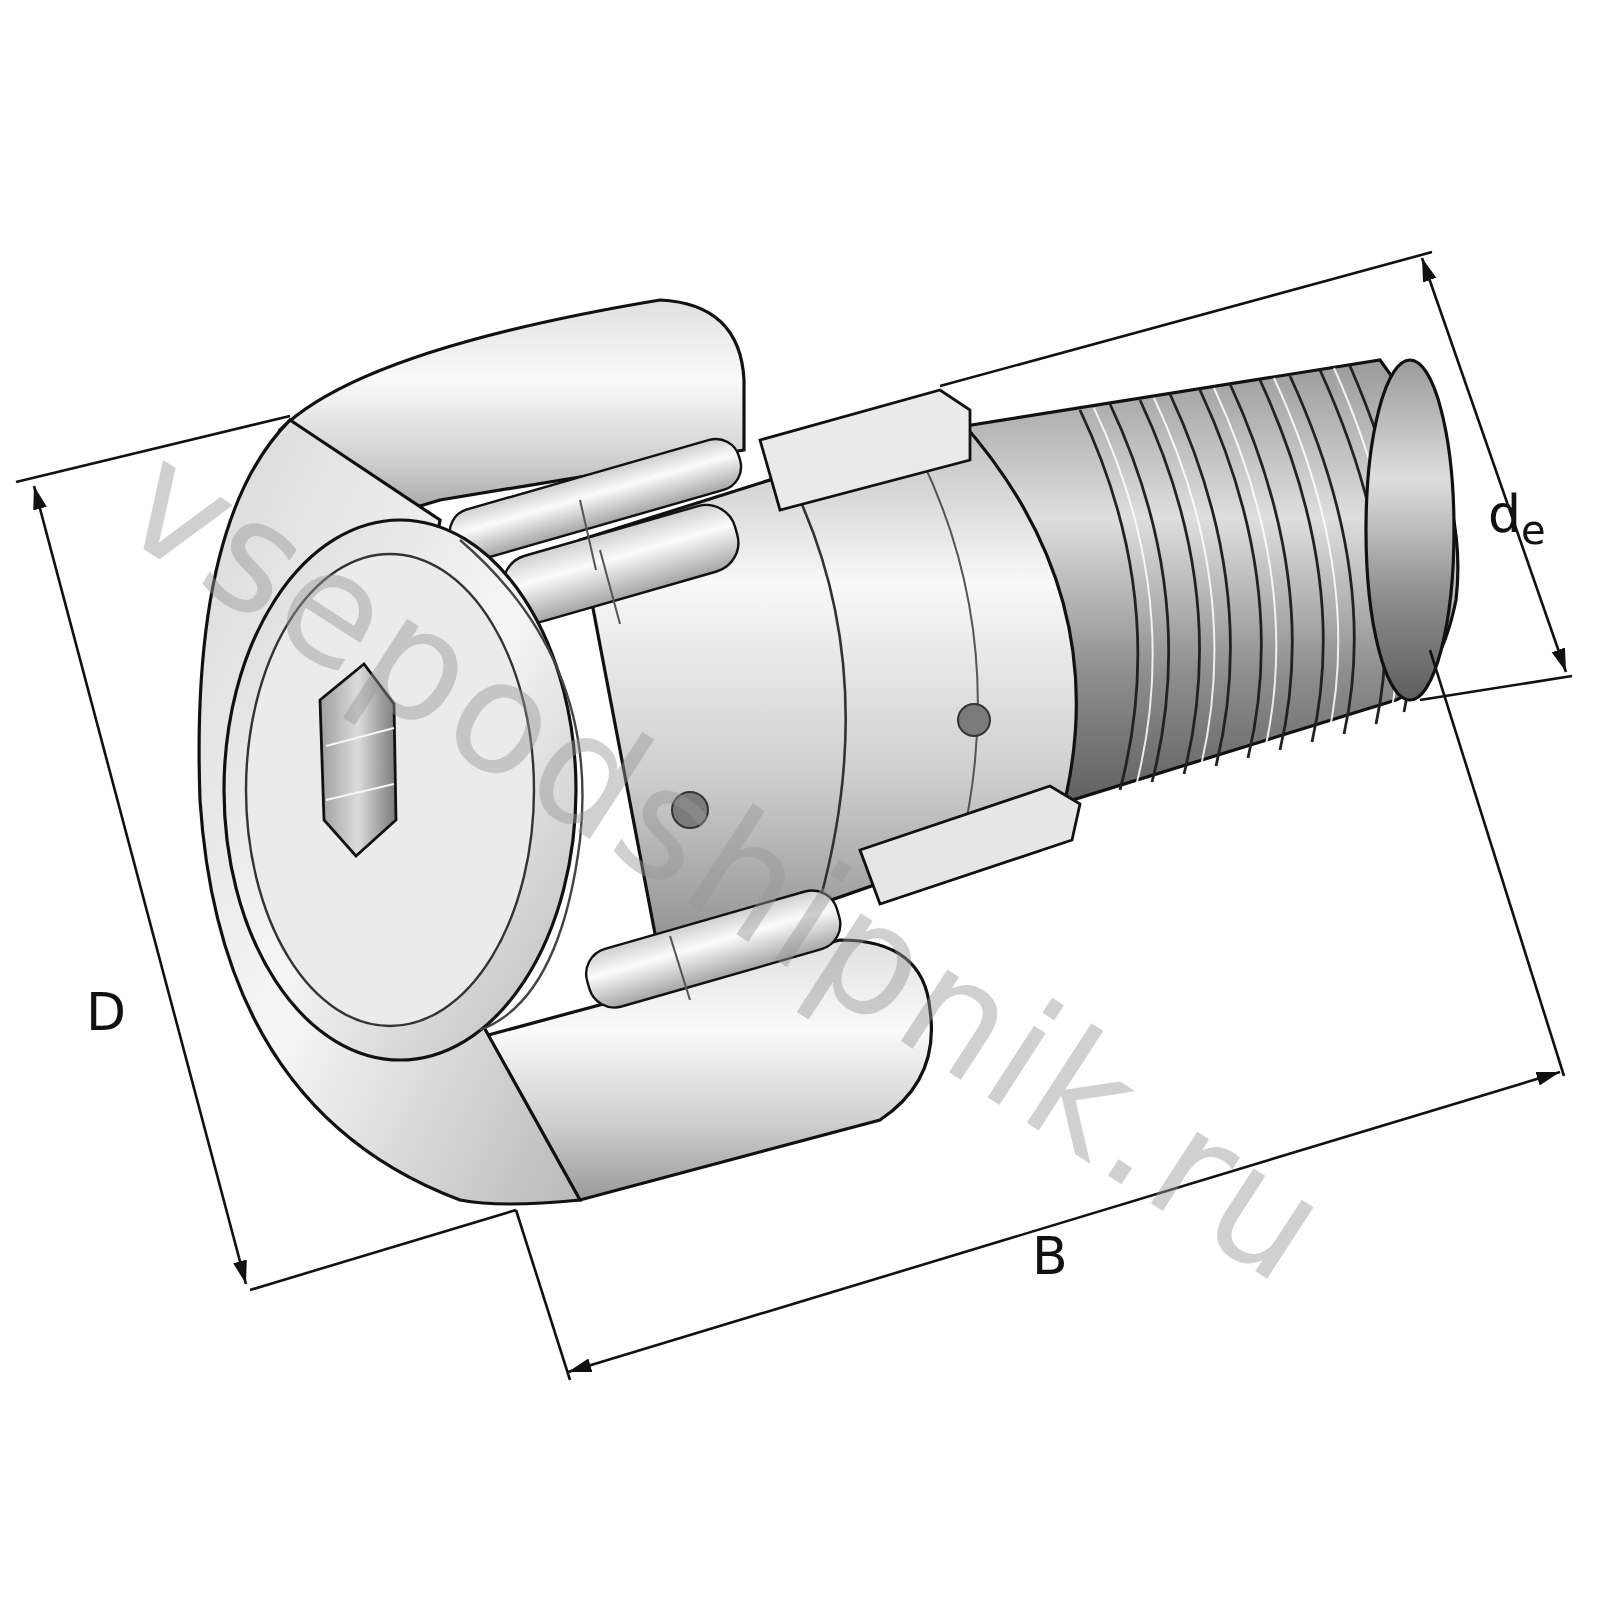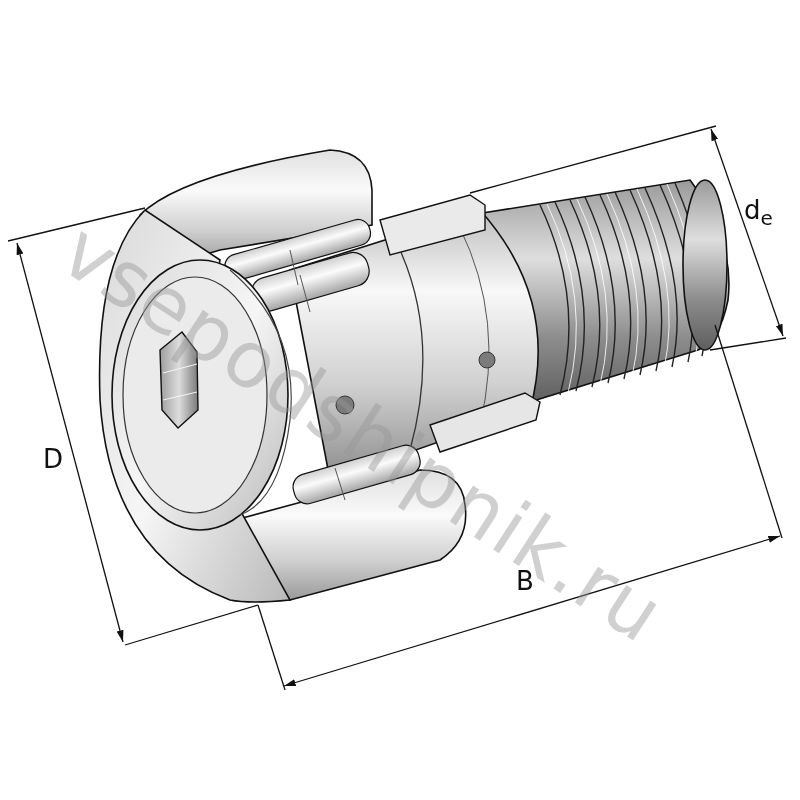--- a/index.html
+++ b/index.html
@@ -1,20 +1,20 @@
 <!DOCTYPE html>
 <html><head>
 <meta charset="utf-8">
 <style>
   html, body { margin: 0; padding: 0; background: #ffffff; }
   body { width: 800px; height: 800px; overflow: hidden; position: relative;
          font-family: "Liberation Sans", sans-serif; }
   #canvas { position: absolute; left: 0; top: 0; width: 800px; height: 800px; }
   .dim-label { position: absolute; font-family: "DejaVu Sans", sans-serif; font-size: 26px;
-               color: #111111; line-height: 1; font-weight: normal; }
+               color: #111111; line-height: 1; font-weight: normal; margin-top: 48px; }
   .dim-label sub { font-size: 20px; vertical-align: -6px; }
   #label-D { left: 43px; top: 446px; }
   #label-B { left: 516px; top: 568px; }
   #label-de { left: 744px; top: 197px; }
   .watermark { position: absolute; left: 95px; top: 205px; font-family: "DejaVu Sans", sans-serif;
                font-size: 78px; color: rgba(150,150,150,0.45); transform-origin: 0 0;
                transform: rotate(33deg); white-space: nowrap; letter-spacing: 2px; pointer-events: none; }
 </style>
 </head>
 <body>

